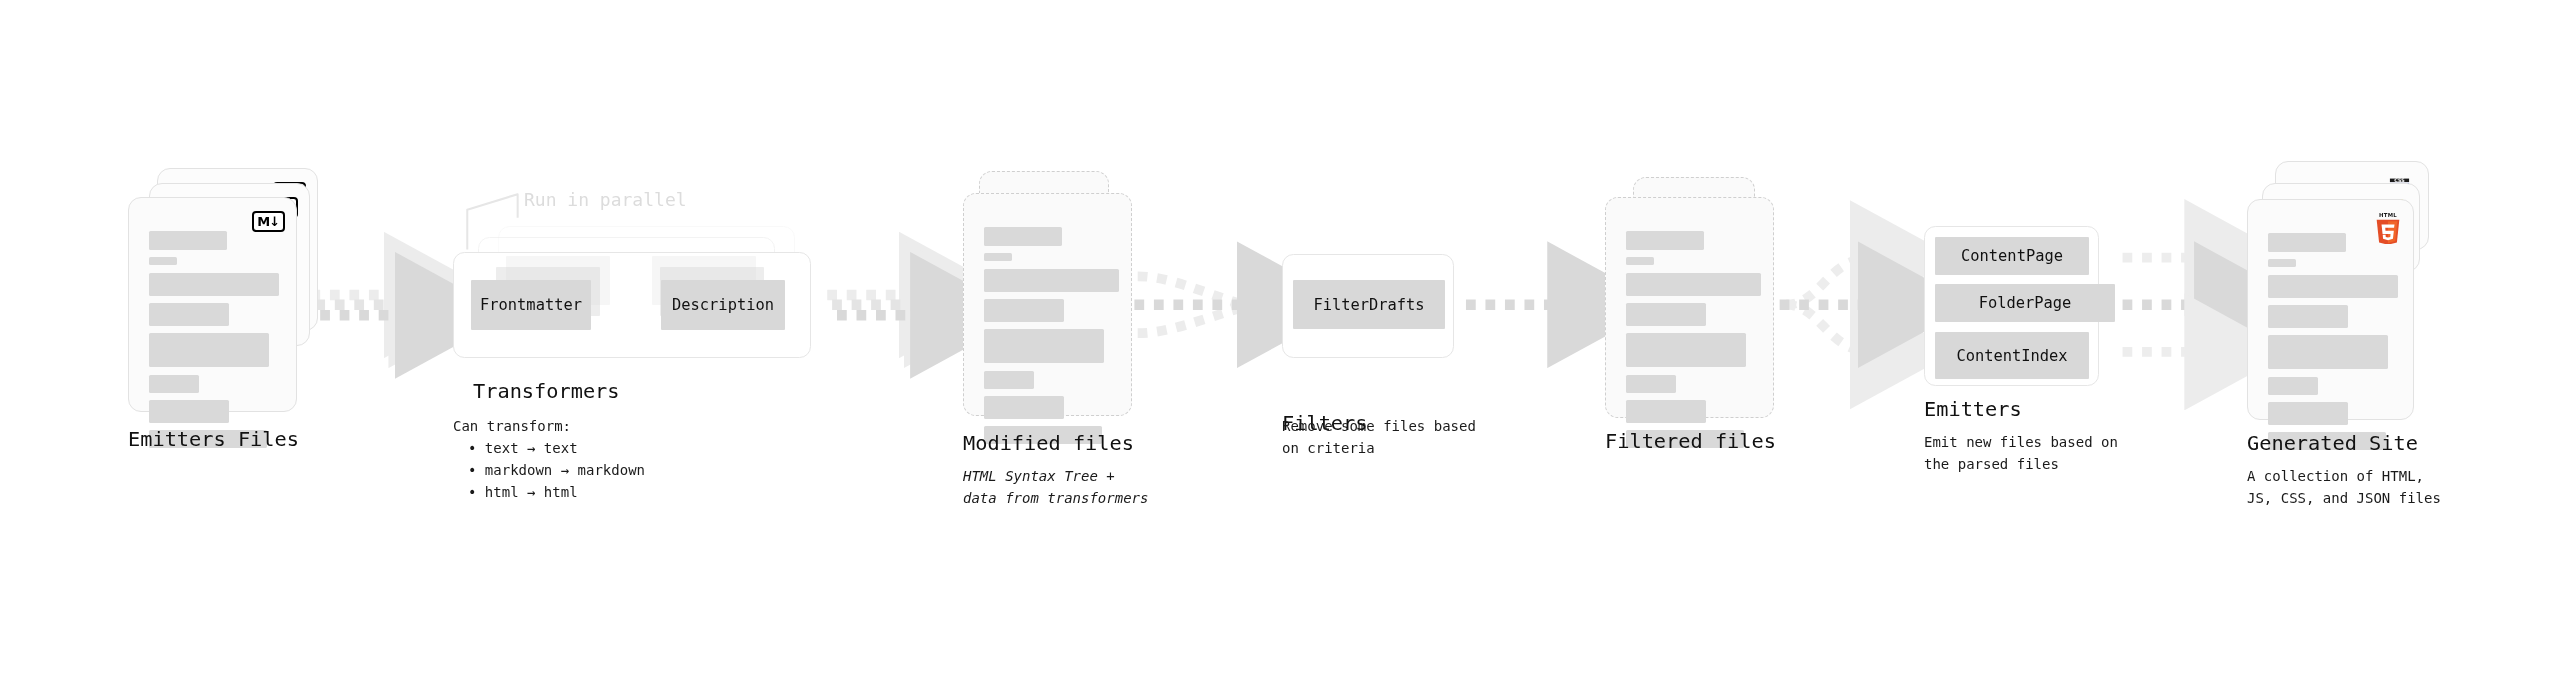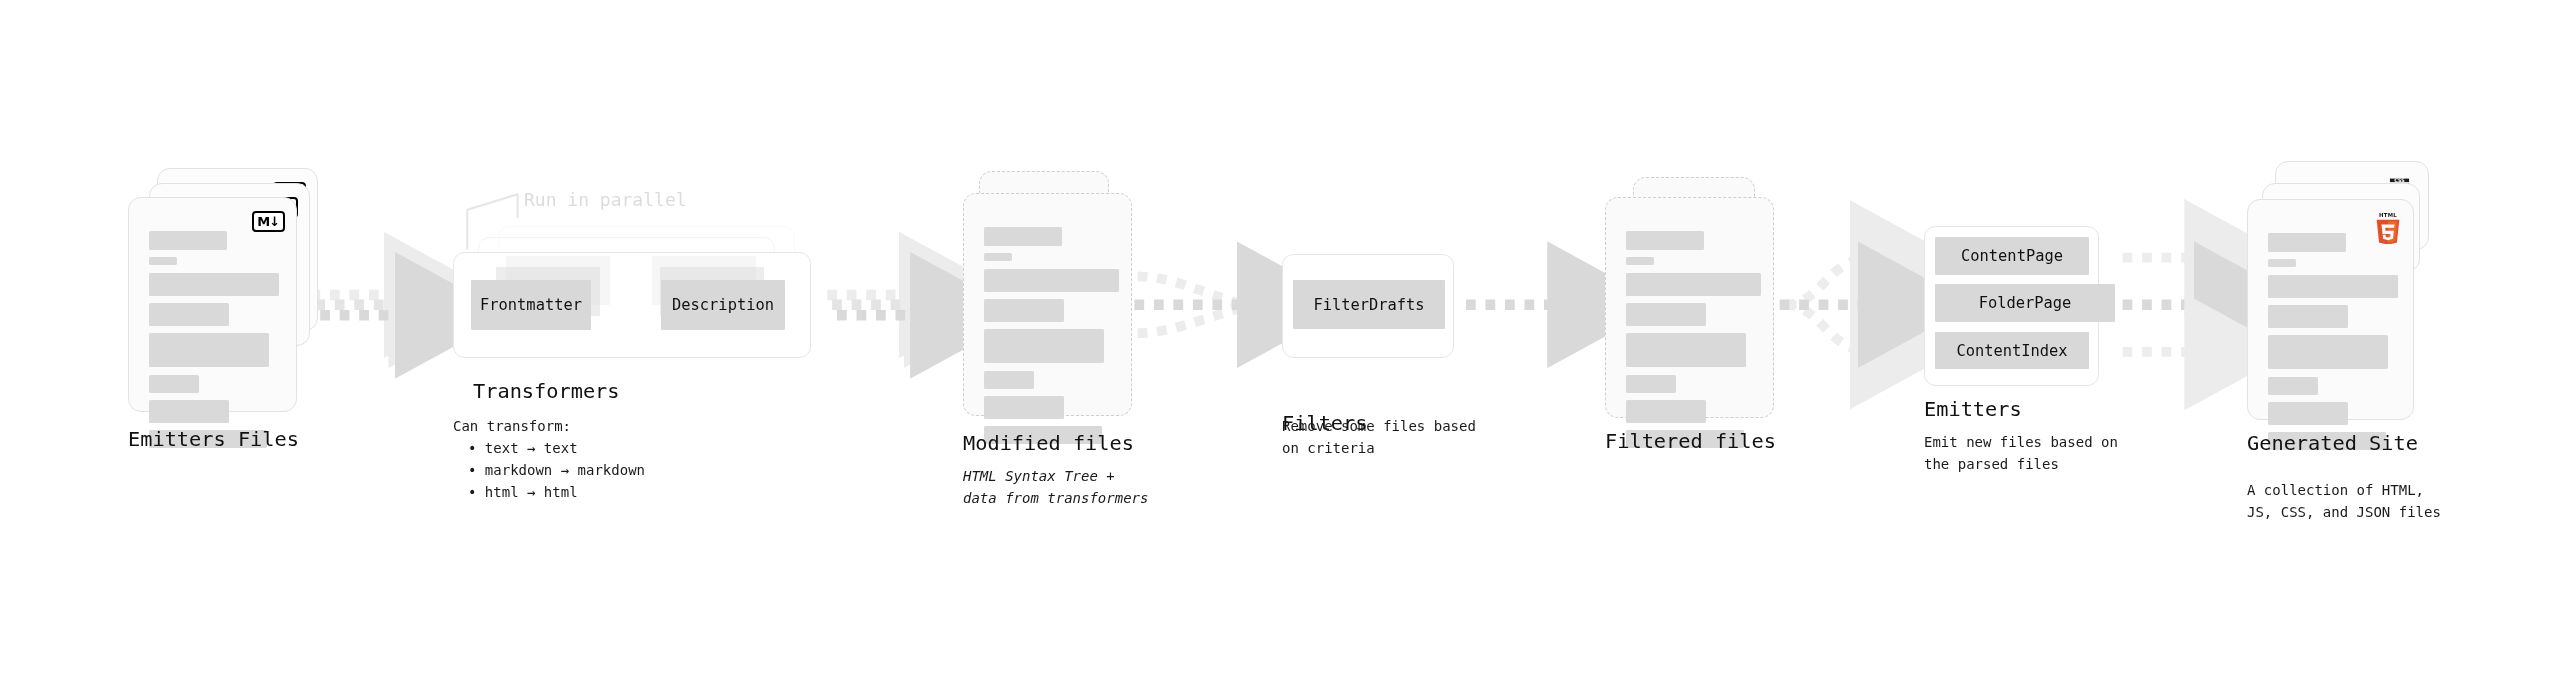--- a/index.html
+++ b/index.html
@@ -287,21 +287,21 @@
         <div class="sk" style="width:118px;height:18px;"></div>
       </div>
     </div>
     <div class="caption-title" style="left:1605px; top:429px;">Filtered files</div>
   </div>
 
   <div class="node">
     <div class="group-box" style="left:1924px; top:226px; width:175px; height:160px;"></div>
     <div class="chip" style="left:1935px; top:237px; width:154px; height:38px;">ContentPage</div>
     <div class="chip" style="left:1935px; top:284px; width:180px; height:38px;">FolderPage</div>
-    <div class="chip" style="left:1935px; top:332px; width:154px; height:37px;">ContentIndex</div>
+    <div class="chip" style="left:1935px; top:332px; width:154px; height:47px;">ContentIndex</div>
     <div class="caption-title" style="left:1924px; top:397px;">Emitters</div>
     <div class="caption-sub" style="left:1924px; top:432px;">Emit new files based on
 the parsed files</div>
   </div>
 
   <div class="node">
 
     <div class="filecard" style="left:2275px; top:161px; width:154px; height:89px; background:#fcfcfc;">
       <div class="css3-badge" style="top:7.3px; right:18px;">
         <svg viewBox="0 0 24 28" width="21" height="24.4" aria-hidden="true">
@@ -335,18 +335,18 @@
         <div class="sk" style="width:28px;height:8.1px;"></div>
         <div class="sk" style="width:130px;height:23px;margin-top:4.9px;"></div>
         <div class="sk" style="width:80px;height:23px;"></div>
         <div class="sk" style="width:120px;height:34px;"></div>
         <div class="sk" style="width:50px;height:18px;"></div>
         <div class="sk" style="width:80px;height:23px;"></div>
         <div class="sk" style="width:118px;height:18px;"></div>
       </div>
     </div>
     <div class="caption-title" style="left:2247px; top:431px;">Generated Site</div>
-    <div class="caption-sub" style="left:2247px; top:466px;margin-top:14px;">A collection of HTML,
+    <div class="caption-sub" style="left:2247px; top:466px;">A collection of HTML,
 JS, CSS, and JSON files</div>
   </div>
 
 </div>
 
 
 </body></html>

